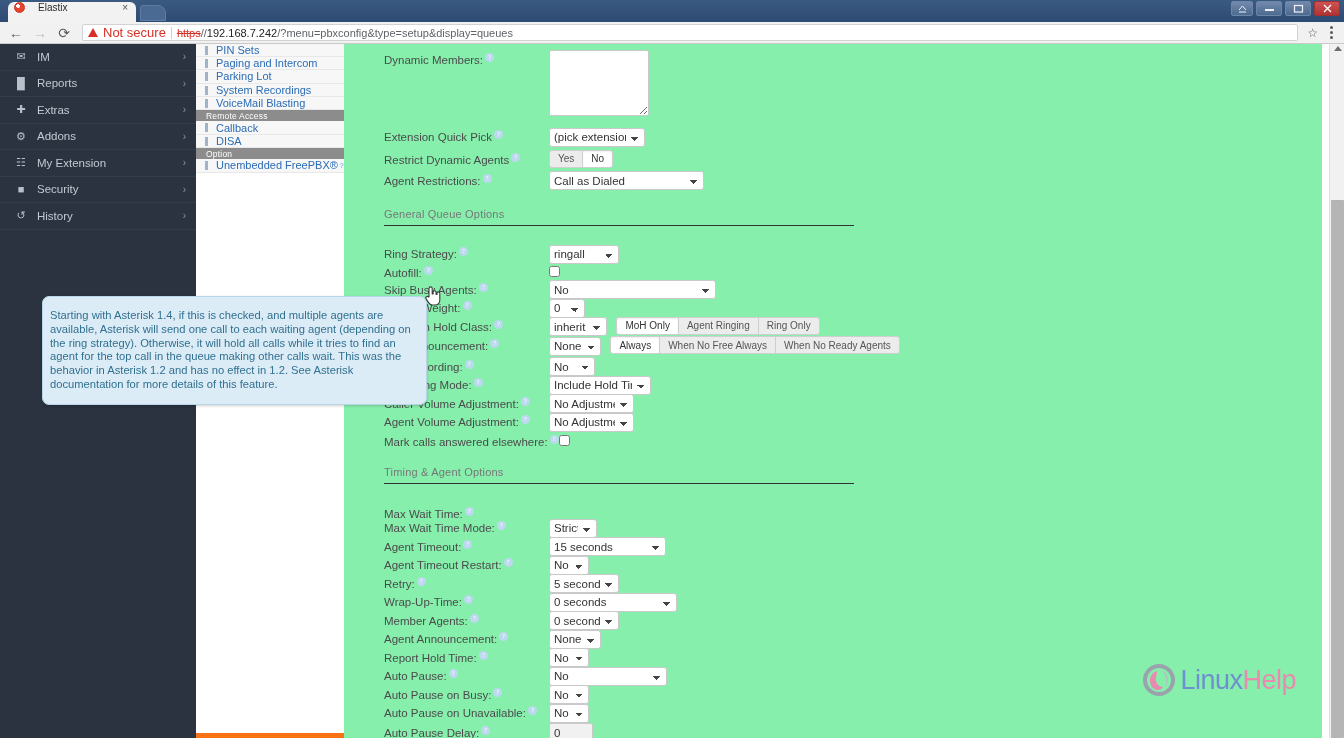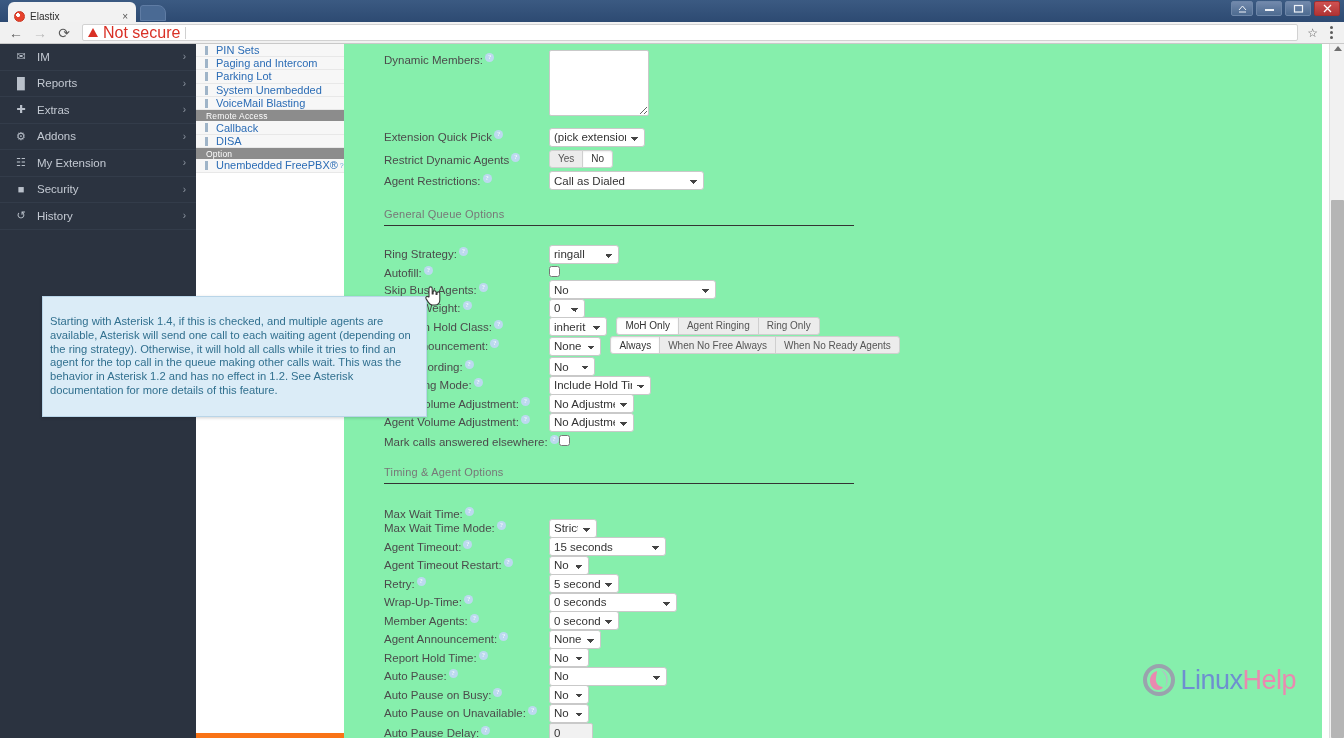--- a/index.html
+++ b/index.html
@@ -11,22 +11,22 @@
 
   
   #browser-titlebar {
     position: absolute; left: 0; top: 0; width: 1344px; height: 22px;
     background: linear-gradient(#3b5a82, #2d4a72);
     display: flex; align-items: flex-end;
   }
   #tabstrip { display: flex; align-items: flex-end; height: 22px; padding-left: 8px; }
   .tab {
     height: 20px; min-width: 128px; background: #f2f2f2;
-    border-radius: 6px 6px 0 0; display: flex; align-items: flex-end;
-    padding: 0 6px; gap: 5px; position: relative;
+    border-radius: 6px 6px 0 0; display: flex; align-items: flex-start;
+    padding: 0 6px; gap: 13px; position: relative;
   }
   .tab-favicon {
     width: 11px; height: 11px; border-radius: 50%;
     background: radial-gradient(circle at 35% 35%, #fff 0 22%, #e8412c 24% 100%);
     border: 1px solid #c8341f; flex: 0 0 auto;
   }
   .tab-title { font-size: 10px; color: #2a2a2a; flex: 1; white-space: nowrap; overflow: hidden; }
   .tab-close { font-size: 10px; color: #555; cursor: pointer; padding: 0 2px; }
   .newtab {
     width: 26px; height: 16px; margin-left: 4px; margin-bottom: 1px;
@@ -57,21 +57,21 @@
   .navbtn.disabled { color: #b9b9b9; }
   #omnibox {
     flex: 1; height: 17px; background: #fff; border: 1px solid #d2d2d2;
     border-radius: 2px; margin: 0 4px 0 6px; display: flex; align-items: center;
     padding: 0 5px; gap: 5px; overflow: hidden;
   }
   .warn-tri {
     width: 0; height: 0; border-left: 5px solid transparent; border-right: 5px solid transparent;
     border-bottom: 9px solid #d93025; position: relative; flex: 0 0 auto;
   }
-  .notsecure { font-size: 16px; color: #d93025; white-space: nowrap; }
+  .notsecure { font-size: 13px; color: #d93025; white-space: nowrap; }
   .omni-sep { width: 1px; height: 12px; background: #d0d0d0; }
   .url { font-size: 11px; color: #222; white-space: nowrap; }
   .url .scheme { color: #d93025; text-decoration: line-through; }
   .url .host { color: #222; }
   .url .rest { color: #5f6368; }
   .star-icon { font-size: 12px; color: #5b5b5b; padding: 0 5px; cursor: pointer; }
   .kebab { display: flex; flex-direction: column; gap: 2px; padding: 0 7px; cursor: pointer; }
   .kebab i { width: 3px; height: 3px; border-radius: 50%; background: #5b5b5b; display: block; }
 
   
@@ -168,22 +168,22 @@
   .btngroup .gb.on { background: #fff; color: #333; box-shadow: inset 0 1px 2px rgba(0,0,0,.07); }
 
   .section-title {
     font-size: 11px; color: #777; padding-left: 40px; letter-spacing: .2px;
   }
   .hr { height: 1px; background: #333; margin: 5px 40px 0 40px; width: 470px; }
 
   
   #tooltip {
     position: absolute; left: 42px; top: 252px; width: 385px;
-    background: #dbecf7; border: 1px solid #b9d5e8; border-radius: 0;
-    padding: 18px 7px; font-size: 11.2px; line-height: 13.8px;
+    background: #dbecf7; border: 1px solid #b9d5e8; border-radius: 7px;
+    padding: 12px 7px; font-size: 11.2px; line-height: 13.8px;
     color: #31708f; z-index: 50; box-shadow: 0 1px 3px rgba(0,0,0,.18);
   }
 
   
   #cursor { position: absolute; left: 424px; top: 240px; z-index: 60; pointer-events: none; }
 
   
   #watermark {
     position: absolute; right: 48px; top: 620px; display: flex;
     align-items: center; gap: 5px;
@@ -244,20 +244,21 @@
 </div>
 
 <div id="browser-toolbar">
   <div class="navbtn">←</div>
   <div class="navbtn disabled">→</div>
   <div class="navbtn">⟳</div>
   <div id="omnibox">
     <span class="warn-tri"></span>
     <span class="notsecure">Not secure</span>
     <span class="omni-sep"></span>
+    <span class="url"><span class="scheme">https</span><span class="rest">//</span><span class="host">192.168.7.242</span><span class="rest">/?menu=pbxconfig&amp;type=setup&amp;display=queues</span></span>
   </div>
   <span class="star-icon">☆</span>
   <span class="kebab">
       <i></i>
       <i></i>
       <i></i>
     </span>
 </div>
 
 <div id="viewport">
@@ -304,21 +305,21 @@
       <div class="sub-link">
         <span>PIN Sets</span>
       </div>
       <div class="sub-link">
         <span>Paging and Intercom</span>
       </div>
       <div class="sub-link">
         <span>Parking Lot</span>
       </div>
       <div class="sub-link">
-        <span>System Unembedded</span>
+        <span>System Recordings</span>
       </div>
       <div class="sub-link">
         <span>VoiceMail Blasting</span>
       </div>
       <div class="sub-head">
         <span>Remote Access</span>
       </div>
       <div class="sub-link">
         <span>Callback</span>
       </div>

